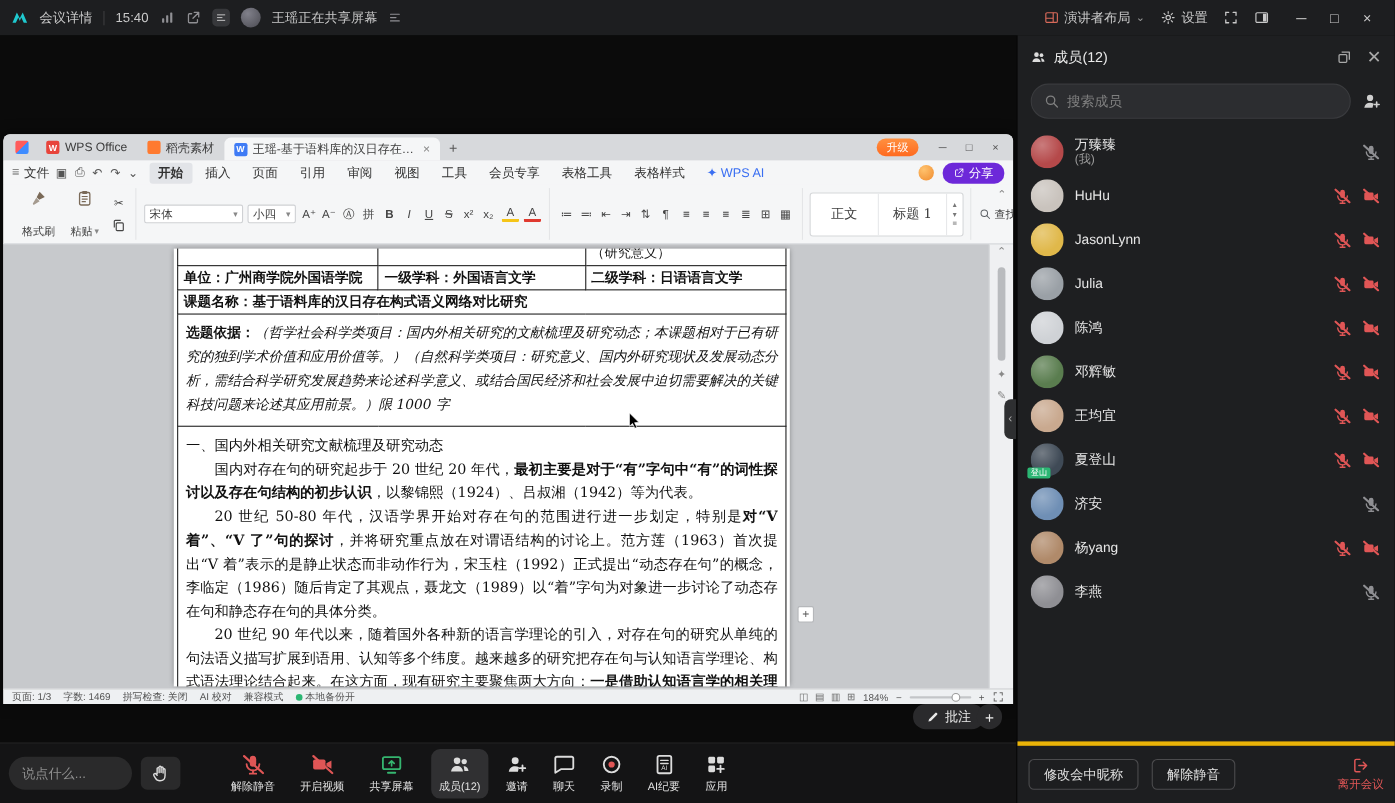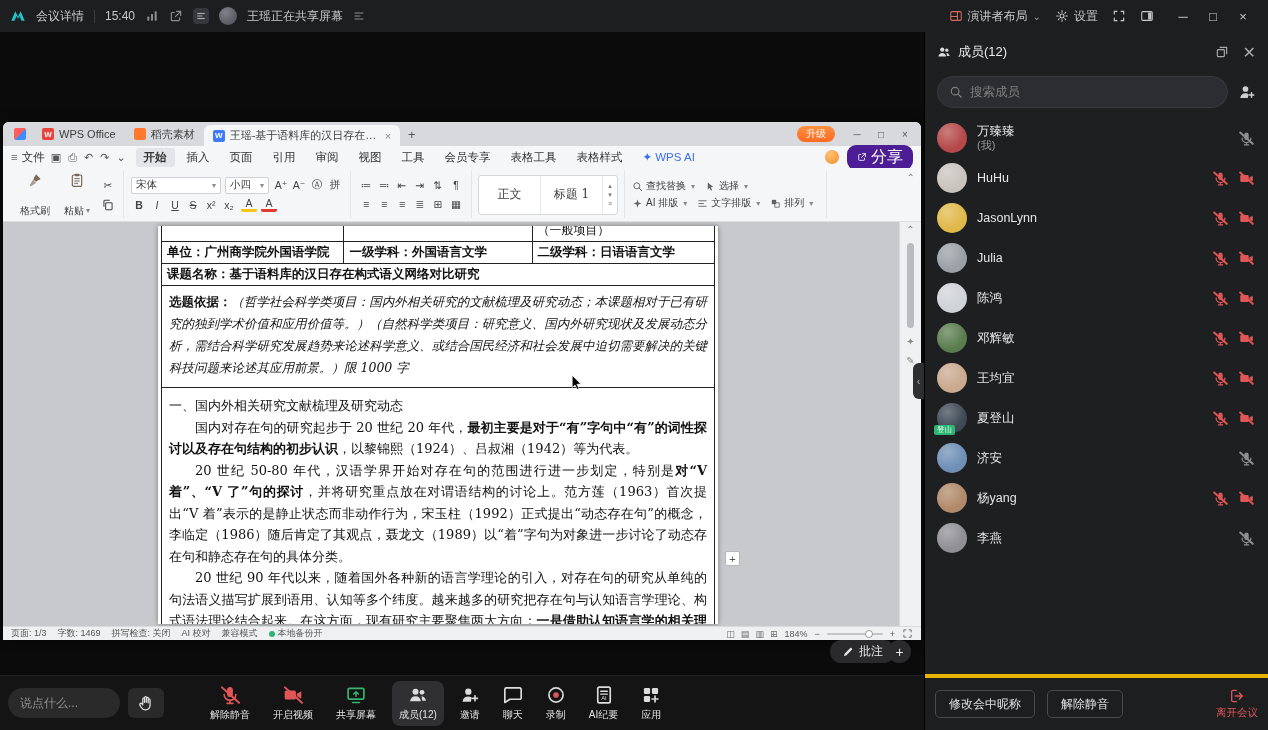--- a/index.html
+++ b/index.html
@@ -46,24 +46,24 @@
 .fb-lines{color:#666}
 .qa{display:flex;align-items:center;gap:7px;margin-right:10px;color:#555;font-size:11px}
 .qa span{cursor:default}
 .menus{display:flex;align-items:center;gap:4px}
 .menu-item{padding:2px 8px;border-radius:3px;white-space:nowrap}
 .menu-item.active{background:#e2e4e8;font-weight:bold}
 #wps-menus .menu-item:last-child{color:#3a6ff2}
 #wps-menus .menu-item:last-child::before{content:"✦";margin-right:3px}
 .mb-right{margin-left:auto;display:flex;align-items:center;gap:8px}
 .mb-avatar{width:14px;height:14px;border-radius:50%;background:radial-gradient(circle at 35% 30%,#ffc26e,#f08c2e)}
-.share-pill{display:flex;align-items:center;gap:4px;background:#4c1d95;color:#fff;font-size:16px;padding:2px 10px;border-radius:9px}
+.share-pill{display:flex;align-items:center;gap:4px;background:#6d28d9;color:#fff;font-size:11px;padding:2px 10px;border-radius:9px}
 
 .wps-ribbon{height:54px;display:flex;align-items:stretch;padding:3px 6px;position:relative;background:#f5f6f7;border-bottom:1px solid #dcdee0;font-size:10px;color:#3c3c3c}
-.rb-group{display:flex;flex-direction:column;justify-content:center;gap:3px;padding:0 7px;border-right:1px solid #e4e5e7}
+.rb-group{display:flex;flex-direction:row;justify-content:center;gap:3px;padding:0 7px;border-right:1px solid #e4e5e7}
 .g1{flex-direction:row;align-items:center;gap:4px}
 .big-btn{width:38px;display:flex;flex-direction:column;align-items:center;gap:16px}
 .rb-ic{color:#7a6a58}
 .bb-label{font-size:10px;white-space:nowrap;display:flex;align-items:center}
 .mini-col{display:flex;flex-direction:column;gap:4px;align-items:center;color:#555}
 .rb-row{display:flex;align-items:center;gap:4px}
 .fn-select,.fs-select{height:17px;background:#fff;border:1px solid #cfd1d4;border-radius:2px;display:flex;align-items:center;justify-content:space-between;padding:0 4px;font-size:10.5px}
 .fn-select{width:90px}.fs-select{width:44px}
 .dar{font-size:8px;color:#888;margin-left:2px}
 .mini-row{display:flex;align-items:center;gap:2px}
@@ -448,21 +448,21 @@
         <span class="rb-collapse">⌃</span>
       </div>
 
       <div class="wps-doc">
         <div class="page">
           <table class="doc-table">
             <tbody>
                 <tr class="partial">
               <td class="c1"></td>
                   <td class="c2"></td>
-              <td class="c3"><span>（一般项目）</span></td>
+              <td class="c3"><span>（研究意义）</span></td>
             </tr>
             <tr class="bold-row">
               <td class="c1">单位：广州商学院外国语学院</td>
               <td class="c2">一级学科：外国语言文学</td>
               <td class="c3">二级学科：日语语言文学</td>
             </tr>
             <tr class="bold-row">
               <td colspan="3">课题名称：基于语料库的汉日存在构式语义网络对比研究</td>
             </tr>
             <tr>

